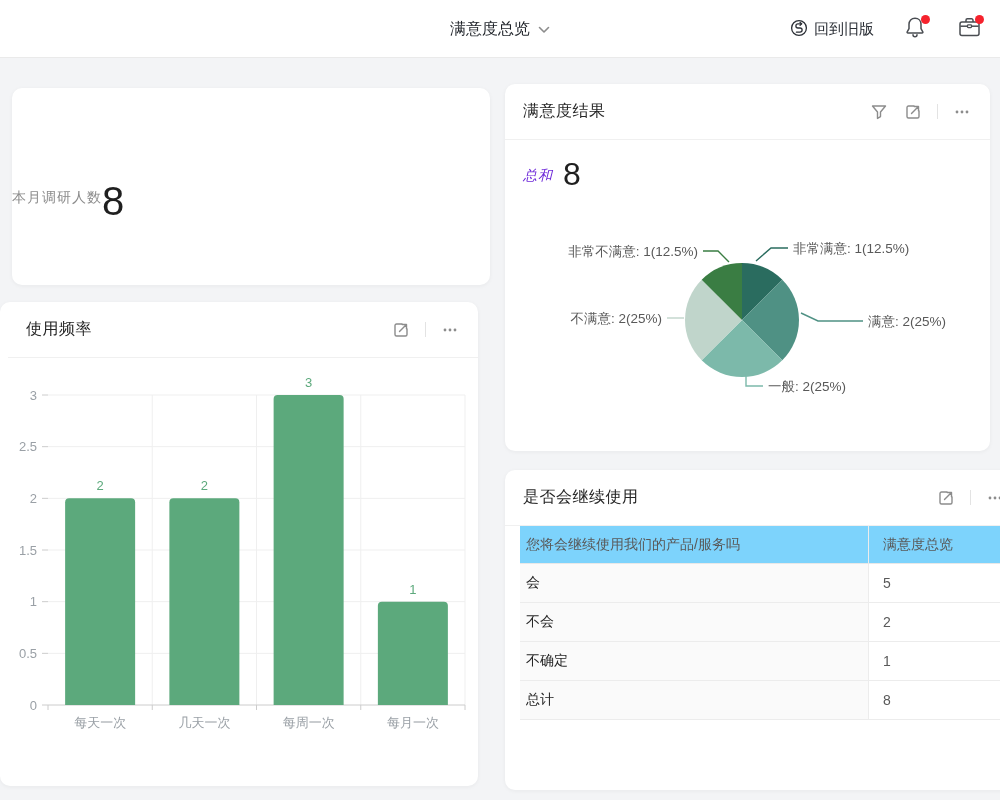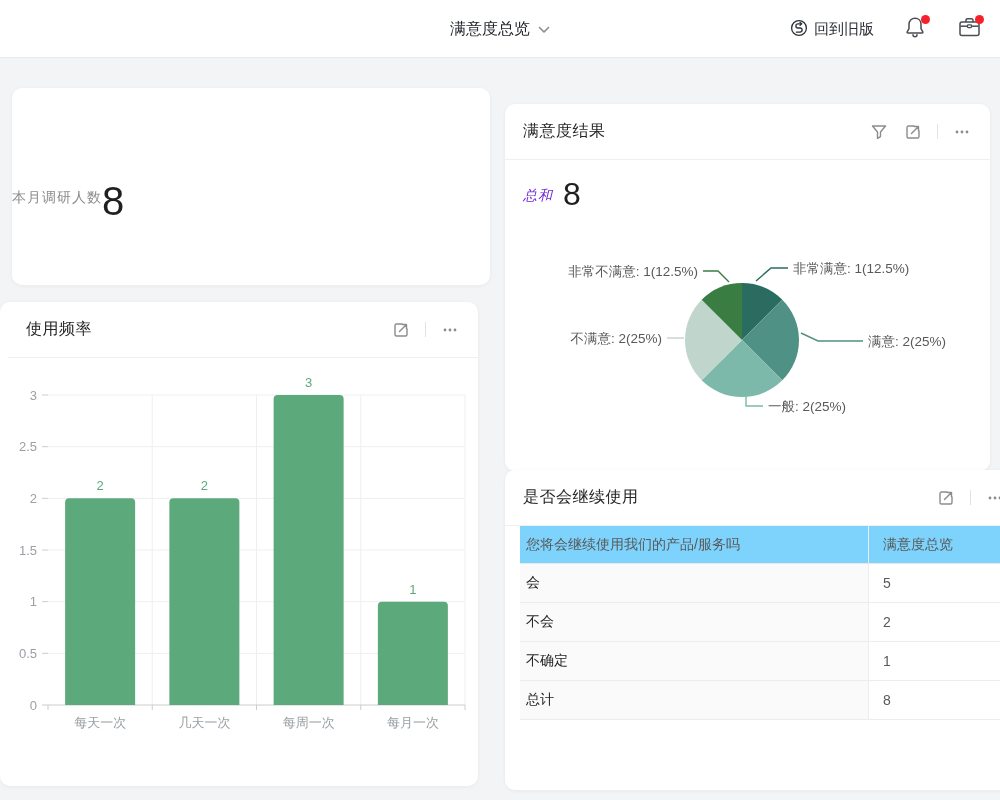--- a/index.html
+++ b/index.html
@@ -29,21 +29,21 @@
   .badge-dot {
     position:absolute; top:-1px; right:-2px; width:9px; height:9px; border-radius:50%;
   }
   
   .card {
     position:absolute; background:#ffffff; border-radius:10px;
     box-shadow:0 1px 4px rgba(31,35,41,0.05);
   }
   #card-stat   { left:12px;  top:88px;  width:478px; height:197px; }
   #card-freq   { left:0;  top:302px; width:478px; height:484px;padding-left:8px; }
-  #card-pie    { left:505px; top:104px;  width:485px; height:367px; }
+  #card-pie    { left:505px; top:84px;  width:485px; height:367px; }
   #card-table  { left:505px; top:470px; width:518px; height:320px; }
 
   .card-head {
     height:56px; display:flex; align-items:center; justify-content:space-between;
     padding:0 18px; border-bottom:1px solid #f0f0f0;
   }
   .card-head .title { font-size:16px; color:#262626; font-weight:500; letter-spacing:.5px; }
   .head-actions { display:flex; align-items:center; gap:14px; }
   .v-divider { width:1px; height:15px; background:#e3e3e3; }
   .act { width:20px; height:20px; display:flex; align-items:center; justify-content:center; cursor:pointer; }

